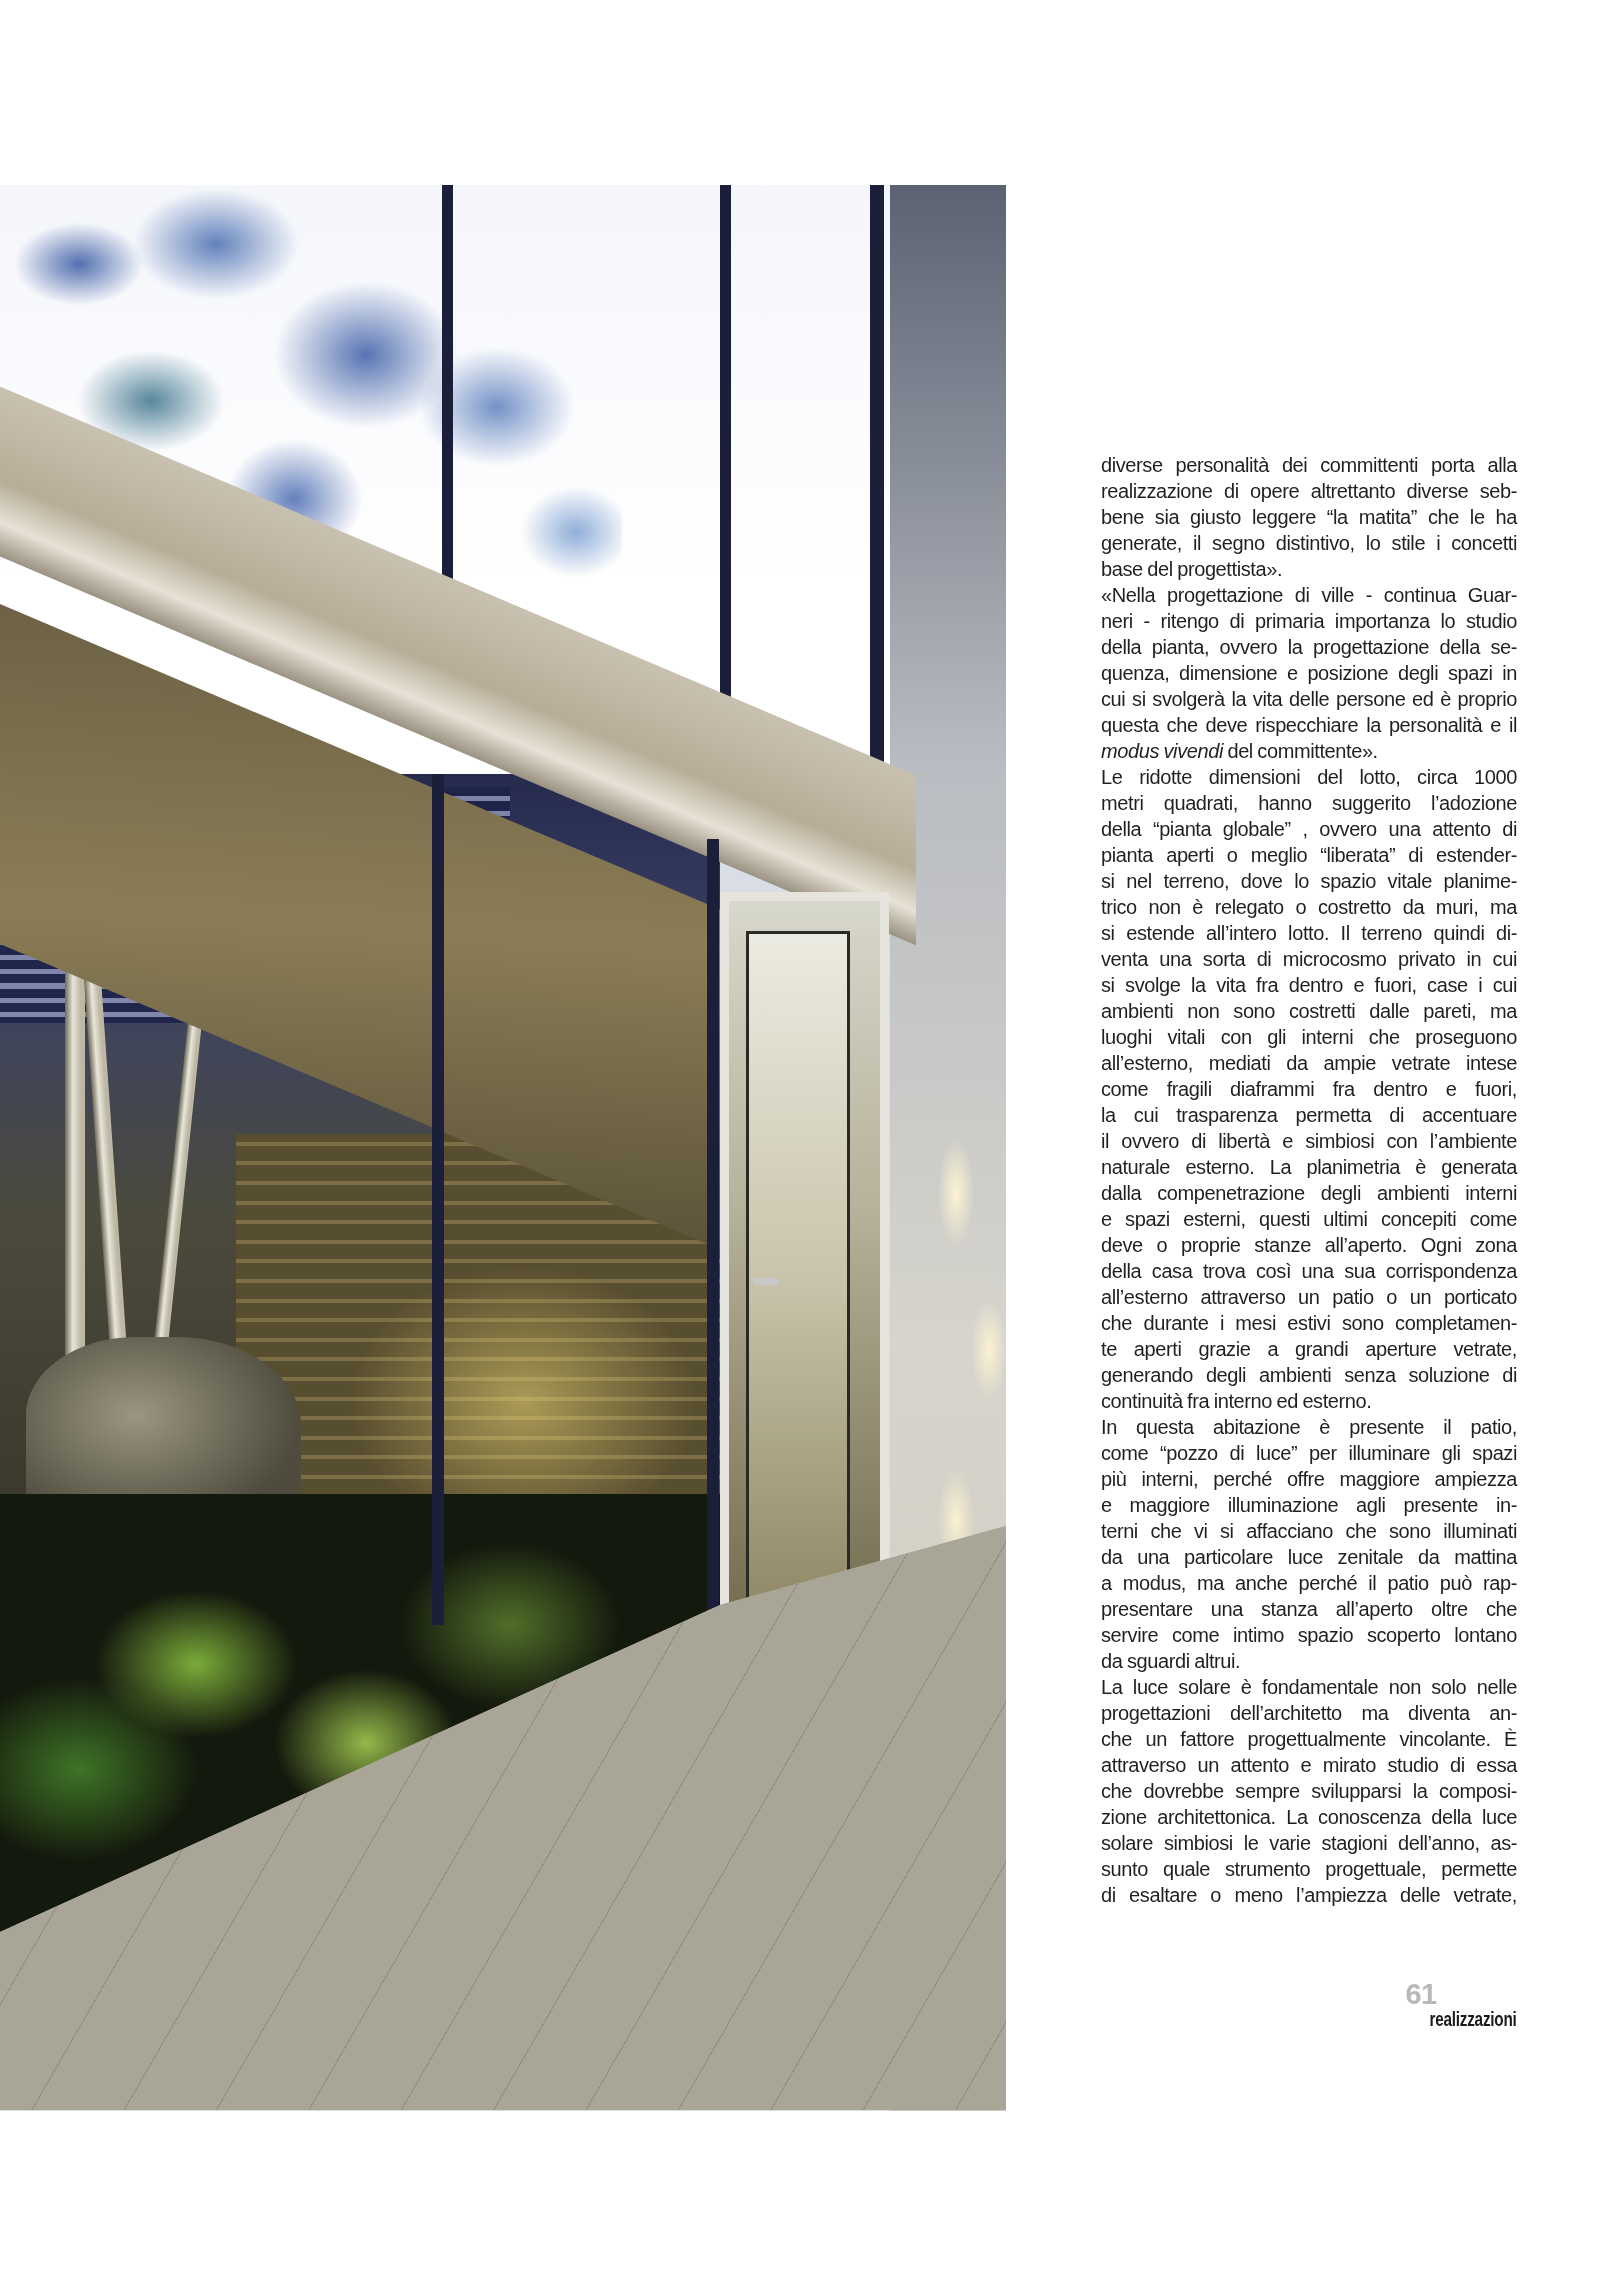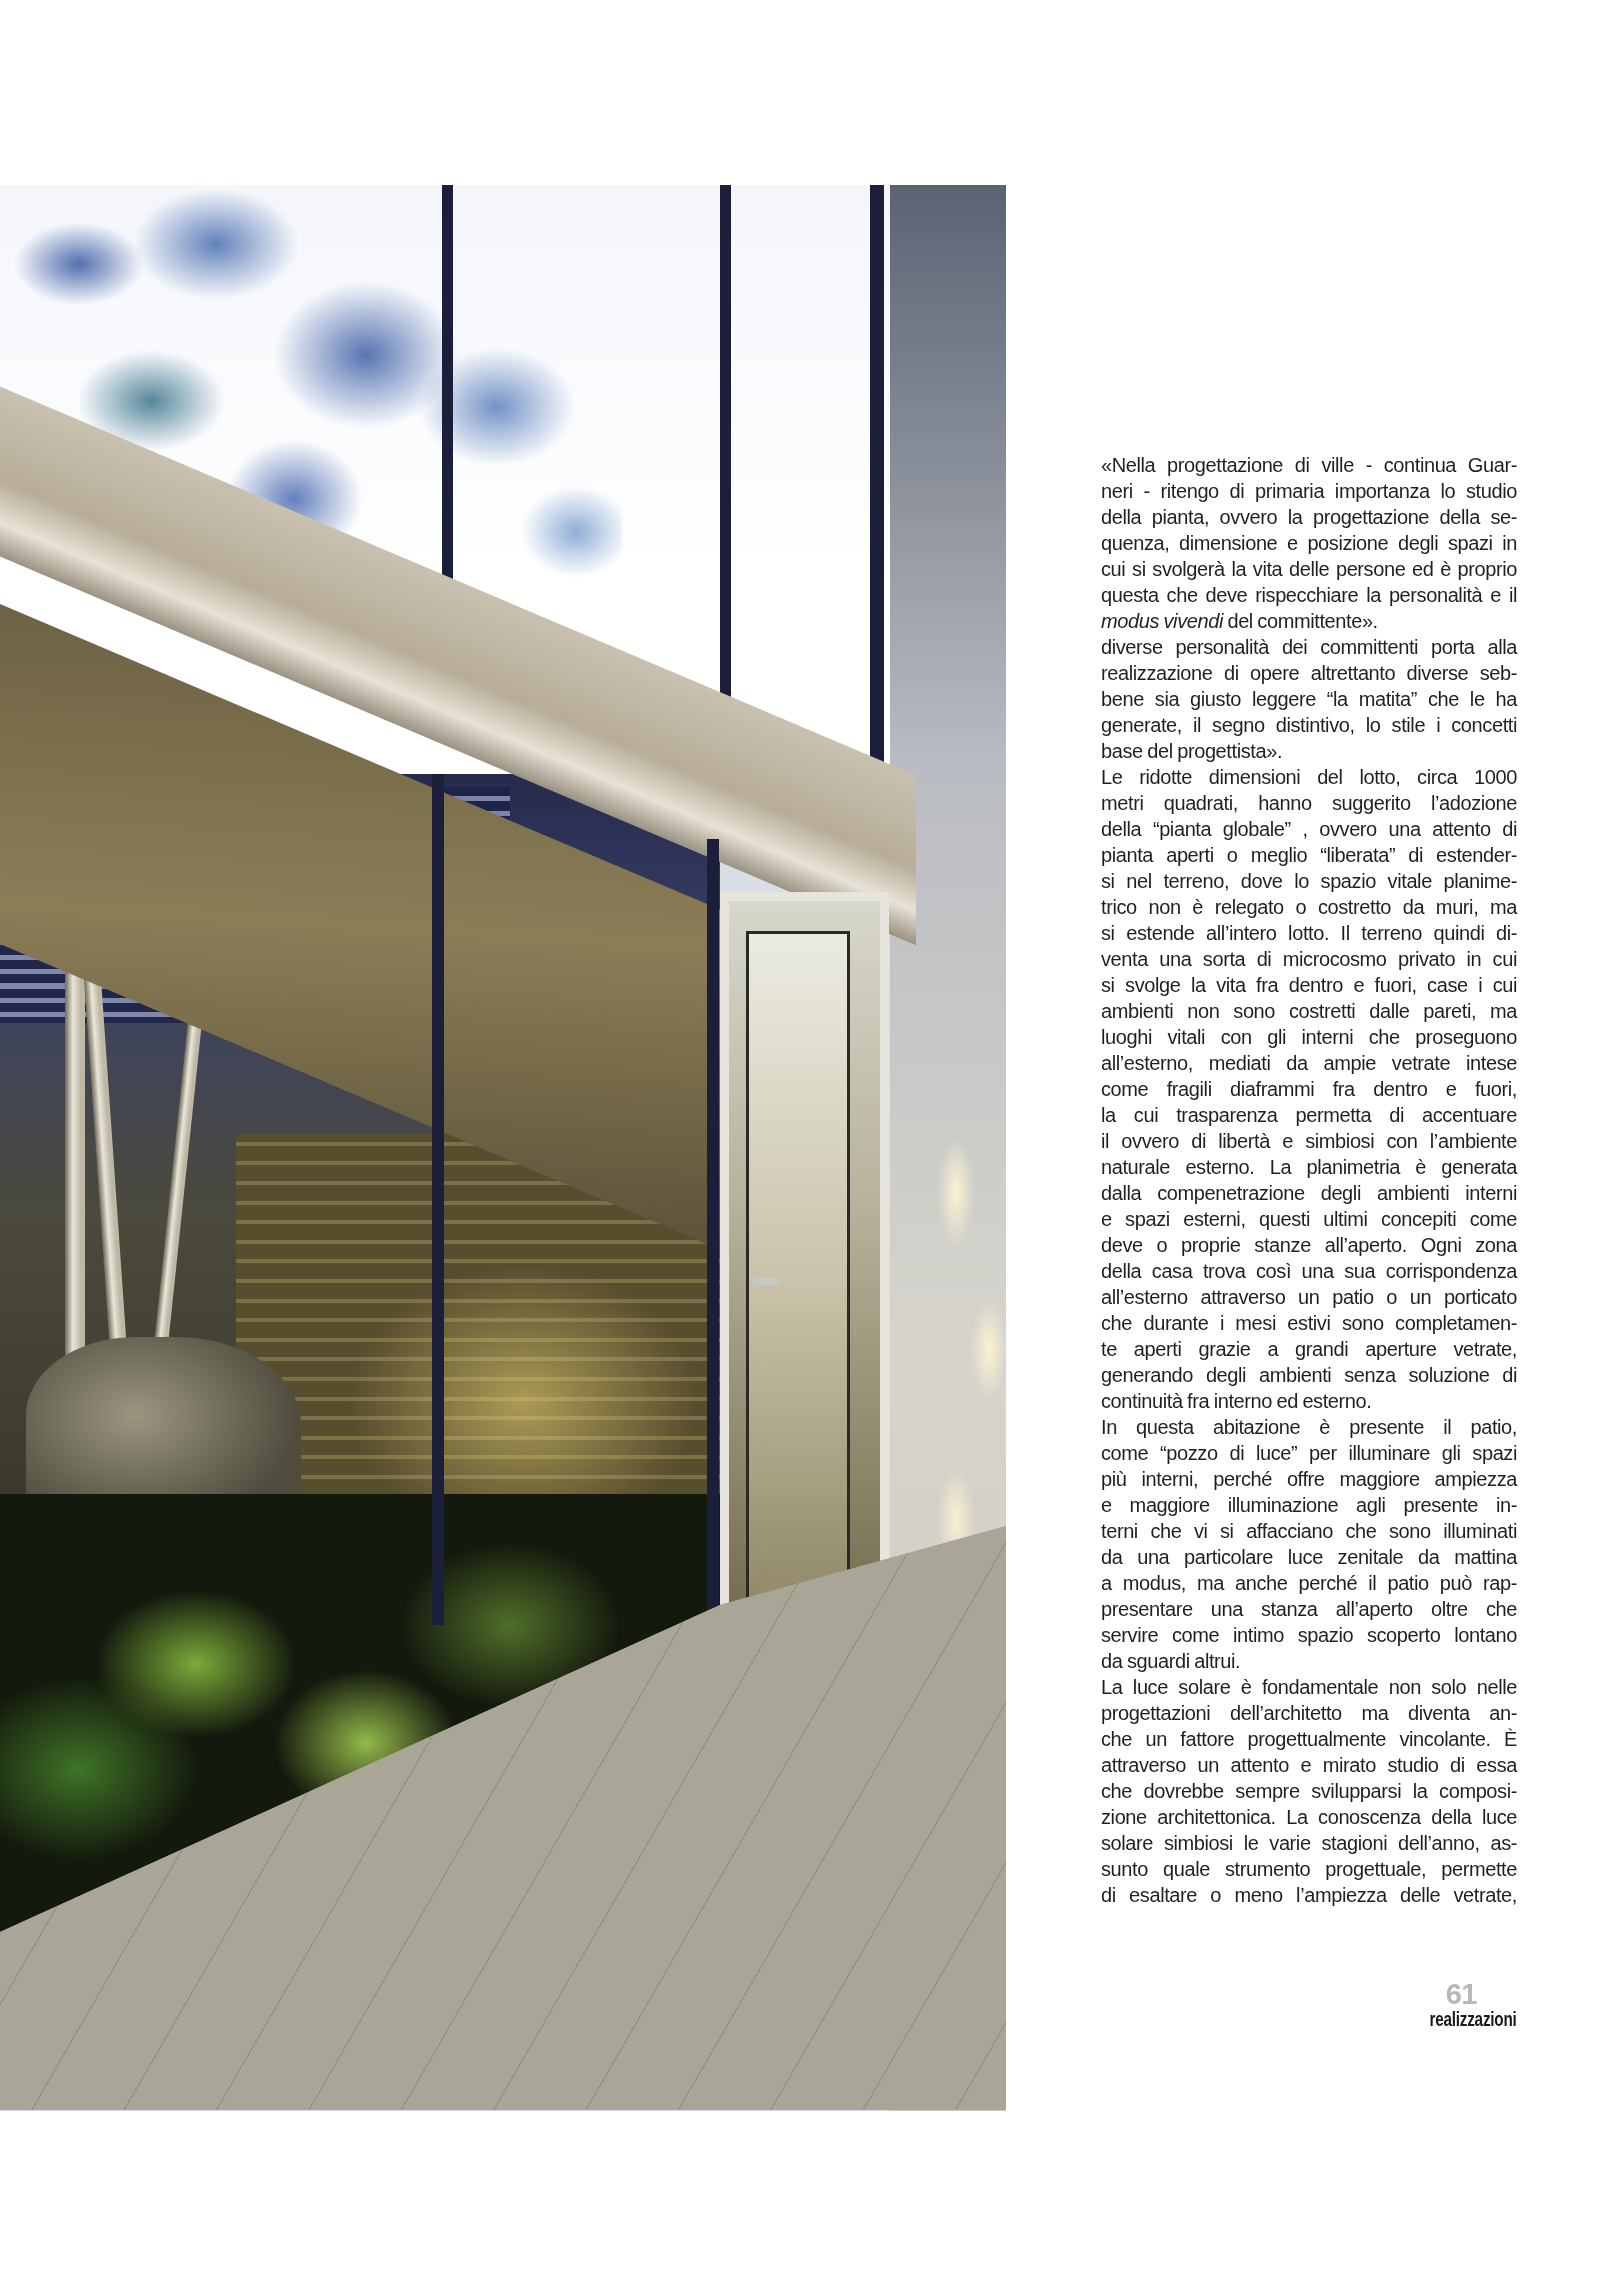--- a/index.html
+++ b/index.html
@@ -58,21 +58,21 @@
     background: repeating-linear-gradient(120deg, #a9a597 0 79px, #8f8b7f 79px 80px), #a9a597; }
 
   
   .column { position: absolute; left: 1101px; top: 452px; width: 416px; }
   .para { margin: 0; font-size: 20px; line-height: 26px; color: #231f20; text-align: justify; hyphens: manual; letter-spacing: -0.4px; word-spacing: -0.7px; }
   .para .line { display: block; white-space: nowrap; text-align: justify; text-align-last: justify; }
   .para .line.last { text-align-last: left; }
   .para em { font-style: italic; }
 
   
-  .folio { position: absolute; right: 105px; top: 1980px; text-align: center; }
+  .folio { position: absolute; right: 105px; top: 1980px; text-align: left; }
   .folio-number { display: block; font-family: "Liberation Sans", sans-serif; font-weight: bold; font-size: 29px; line-height: 29px; color: #b8b8b8; letter-spacing: -0.7px; }
   .folio-section { display: block; font-family: "Liberation Sans", sans-serif; font-weight: bold; font-size: 19.6px; line-height: 21px; color: #1a1a1a; transform: scaleX(0.78); transform-origin: right center; letter-spacing: -0.3px; }
 </style>
 </head>
 <body>
 
 <div class="photo" role="img" aria-label="Interior view of a double-height space with full-height glazing onto an illuminated patio with birch trees, stone wall, rock and plants; light wood floor and sculptural wall lights">
   <div class="ph sky"></div>
   <div class="ph foliage"></div>
   <div class="ph mullion" style="left:442px;top:0;height:458px;"></div>
@@ -95,35 +95,35 @@
   <div class="ph door"></div>
   <div class="ph door-inner"></div>
   <div class="ph handle"></div>
   <div class="ph wall-lights"></div>
   <div class="ph floor" style="clip-path: polygon(0 406px, 720px 79px, 1006px 0, 1006px 584px, 0 584px);"></div>
 </div>
 
 <div class="column">
 
   <p class="para">
+    <span class="line">diverse personalità dei committenti porta alla</span>
+    <span class="line">realizzazione di opere altrettanto diverse seb-</span>
+    <span class="line">bene sia giusto leggere “la matita” che le ha</span>
+    <span class="line">generate, il segno distintivo, lo stile i concetti</span>
+    <span class="line last">base del progettista».</span>
+  </p>
+
+  <p class="para">
     <span class="line">«Nella progettazione di ville - continua Guar-</span>
     <span class="line">neri - ritengo di primaria importanza lo studio</span>
     <span class="line">della pianta, ovvero la progettazione della se-</span>
     <span class="line">quenza, dimensione e posizione degli spazi in</span>
     <span class="line">cui si svolgerà la vita delle persone ed è proprio</span>
     <span class="line">questa che deve rispecchiare la personalità e il</span>
     <span class="line last"><em>modus vivendi</em> <span>del committente».</span></span>
-  </p>
-
-  <p class="para">
-    <span class="line">diverse personalità dei committenti porta alla</span>
-    <span class="line">realizzazione di opere altrettanto diverse seb-</span>
-    <span class="line">bene sia giusto leggere “la matita” che le ha</span>
-    <span class="line">generate, il segno distintivo, lo stile i concetti</span>
-    <span class="line last">base del progettista».</span>
   </p>
 
   <p class="para">
     <span class="line">Le ridotte dimensioni del lotto, circa 1000</span>
     <span class="line">metri quadrati, hanno suggerito l’adozione</span>
     <span class="line">della “pianta globale” , ovvero una attento di</span>
     <span class="line">pianta aperti o meglio “liberata” di estender-</span>
     <span class="line">si nel terreno, dove lo spazio vitale planime-</span>
     <span class="line">trico non è relegato o costretto da muri, ma</span>
     <span class="line">si estende all’intero lotto. Il terreno quindi di-</span>

